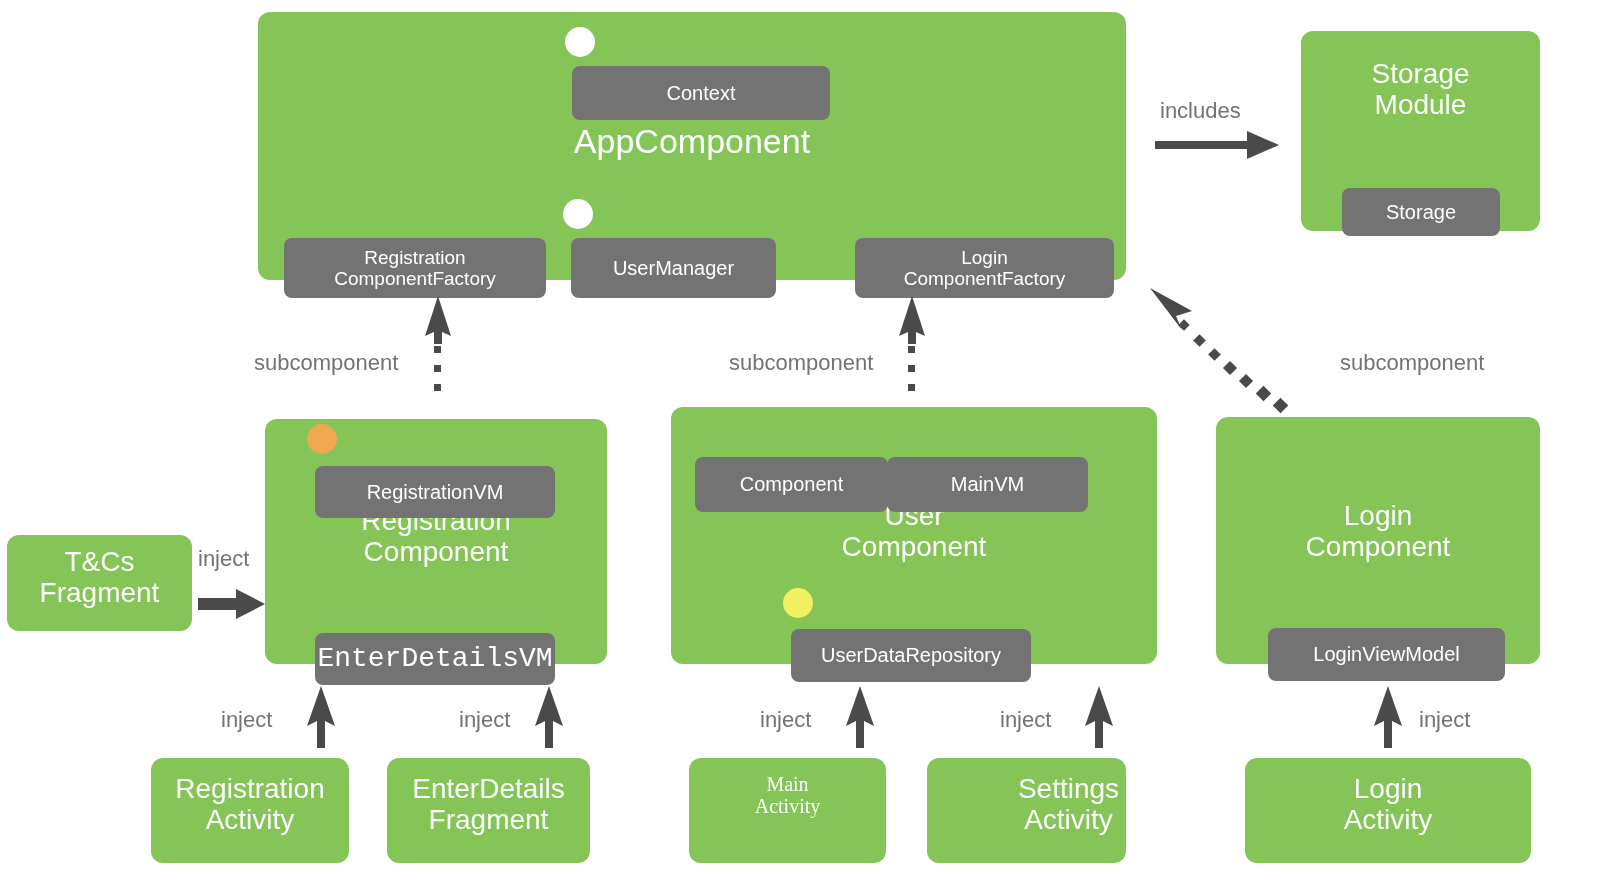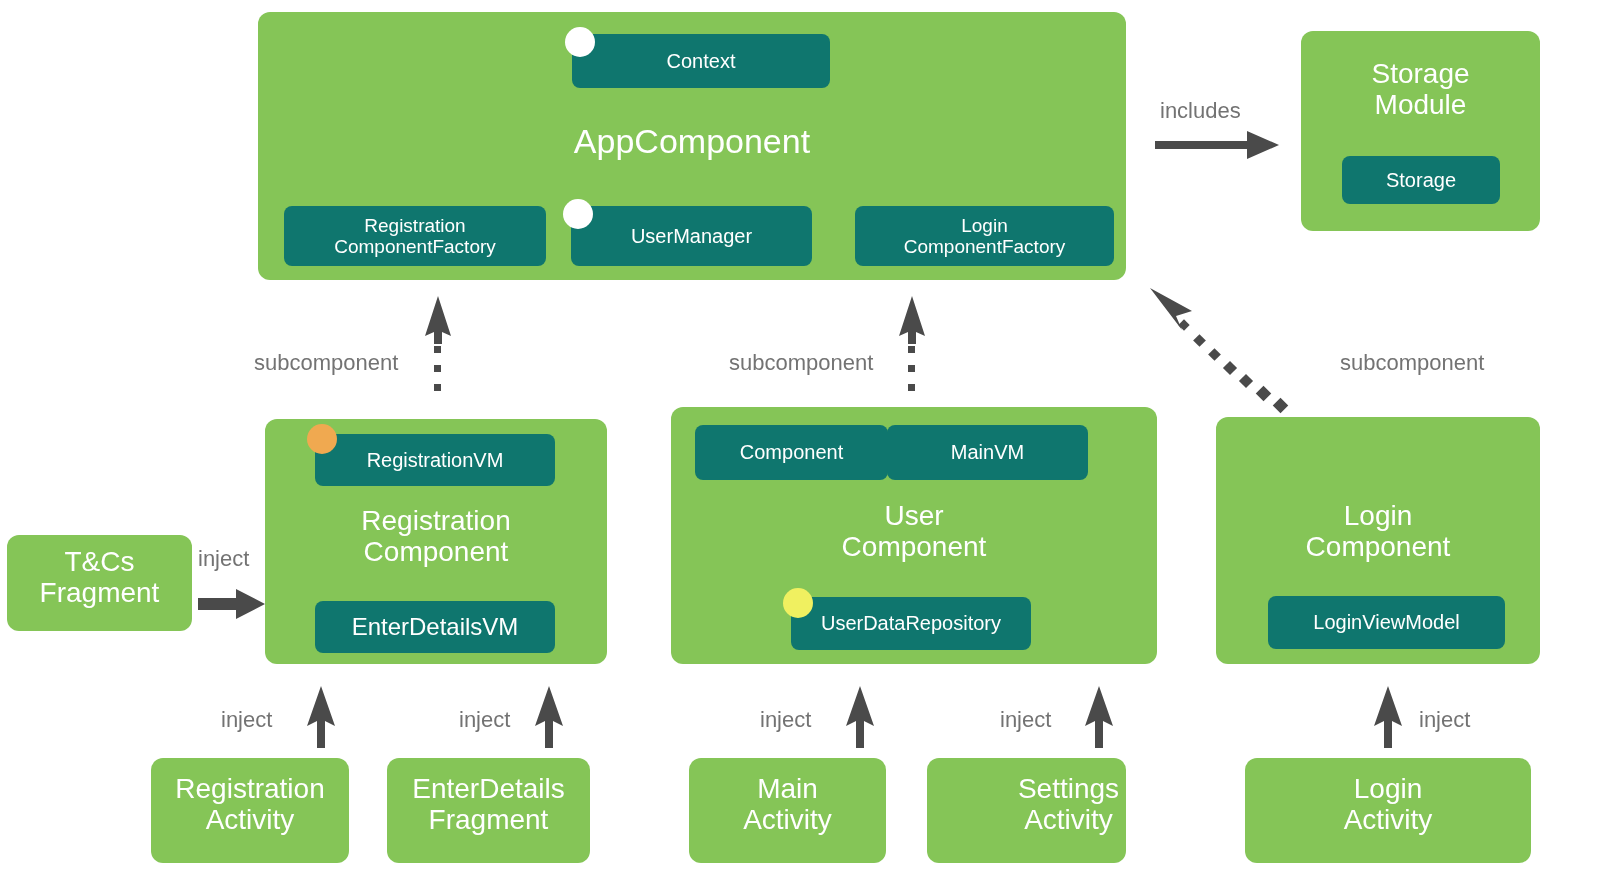--- a/index.html
+++ b/index.html
@@ -17,29 +17,30 @@
 
   
   .gbox{
     position:absolute;
     background:#85c557;
     border-radius:12px;
     box-sizing:border-box;
   }
   .dbox{
     position:absolute;
-    background:#0f766e;
+    background:#737373;
     border-radius:8px;
     box-sizing:border-box;
     display:flex;
     align-items:center;
     justify-content:center;
     text-align:center;
     color:#ffffff;
     line-height:1.12;
+    margin-top:32px;
   }
   .glabel{
     position:absolute;
     color:#ffffff;
     text-align:center;
     line-height:1.12;
     white-space:pre-line;
   }
   .edge-label{
     position:absolute;
@@ -77,21 +78,21 @@
   <div class="dbox" style="left:572px;top:34px;width:258px;height:54px;font-size:20px;">
     <span>Context</span>
   </div>
   <div class="dot" style="left:565px;top:27px;width:30px;height:30px;background:#ffffff;"></div>
 
   <div class="dbox" style="left:284px;top:206px;width:262px;height:60px;font-size:19px;white-space:pre-line;">
     <span>Registration
 ComponentFactory</span>
   </div>
 
-  <div class="dbox" style="left:571px;top:206px;width:241px;height:60px;font-size:20px;">
+  <div class="dbox" style="left:571px;top:206px;width:205px;height:60px;font-size:20px;">
     <span>UserManager</span>
   </div>
   <div class="dot" style="left:563px;top:199px;width:30px;height:30px;background:#ffffff;"></div>
 
   <div class="dbox" style="left:855px;top:206px;width:259px;height:60px;font-size:19px;white-space:pre-line;">
     <span>Login
 ComponentFactory</span>
   </div>
 
   <div class="gbox" style="left:1301px;top:31px;width:239px;height:200px;"></div>
@@ -140,21 +141,21 @@
   </div>
   <div class="edge-label" style="left:1340px;top:350px;font-size:22px;">subcomponent</div>
 
   <div class="gbox" style="left:265px;top:419px;width:342px;height:245px;"></div>
   <div class="glabel" style="left:265px;top:505px;width:342px;font-size:28px;">Registration
 Component</div>
   <div class="dbox" style="left:315px;top:434px;width:240px;height:52px;font-size:20px;">
     <span>RegistrationVM</span>
   </div>
   <div class="dot" style="left:307px;top:424px;width:30px;height:30px;background:#f0a950;"></div>
-  <div class="dbox" style="left:315px;top:601px;width:240px;height:52px;font-size:24px;">
+  <div class="dbox" style="left:315px;top:601px;width:240px;height:52px;font-size:28px;font-family:Liberation Mono, monospace;">
     <span>EnterDetailsVM</span>
   </div>
 
   <div class="gbox" style="left:7px;top:535px;width:185px;height:96px;"></div>
   <div class="glabel" style="left:7px;top:546px;width:185px;font-size:28px;">T&amp;Cs
 Fragment</div>
   <div class="edge-label" style="left:198px;top:546px;font-size:22px;">inject</div>
   <div class="arrow-right" style="left:198px;top:588px;">
     <svg width="68" height="32" viewBox="0 0 68 32">
       <path d="M0 10 L38 10 L38 1 L67 16 L38 31 L38 22 L0 22 Z" fill="#4a4a4a"></path>
@@ -219,21 +220,21 @@
 
   <div class="gbox" style="left:151px;top:758px;width:198px;height:105px;"></div>
   <div class="glabel" style="left:151px;top:773px;width:198px;font-size:28px;">Registration
 Activity</div>
 
   <div class="gbox" style="left:387px;top:758px;width:203px;height:105px;"></div>
   <div class="glabel" style="left:387px;top:773px;width:203px;font-size:28px;">EnterDetails
 Fragment</div>
 
   <div class="gbox" style="left:689px;top:758px;width:197px;height:105px;"></div>
-  <div class="glabel" style="left:689px;top:773px;width:197px;font-size:28px;">Main
+  <div class="glabel" style="left:689px;top:773px;width:197px;font-size:20px;font-family:Liberation Serif, serif;">Main
 Activity</div>
 
   <div class="gbox" style="left:927px;top:758px;width:199px;height:105px;"></div>
   <div class="glabel" style="left:927px;top:773px;width:199px;font-size:28px;padding-left:42px;">Settings
 Activity</div>
 
   <div class="gbox" style="left:1245px;top:758px;width:286px;height:105px;"></div>
   <div class="glabel" style="left:1245px;top:773px;width:286px;font-size:28px;">Login
 Activity</div>
 

